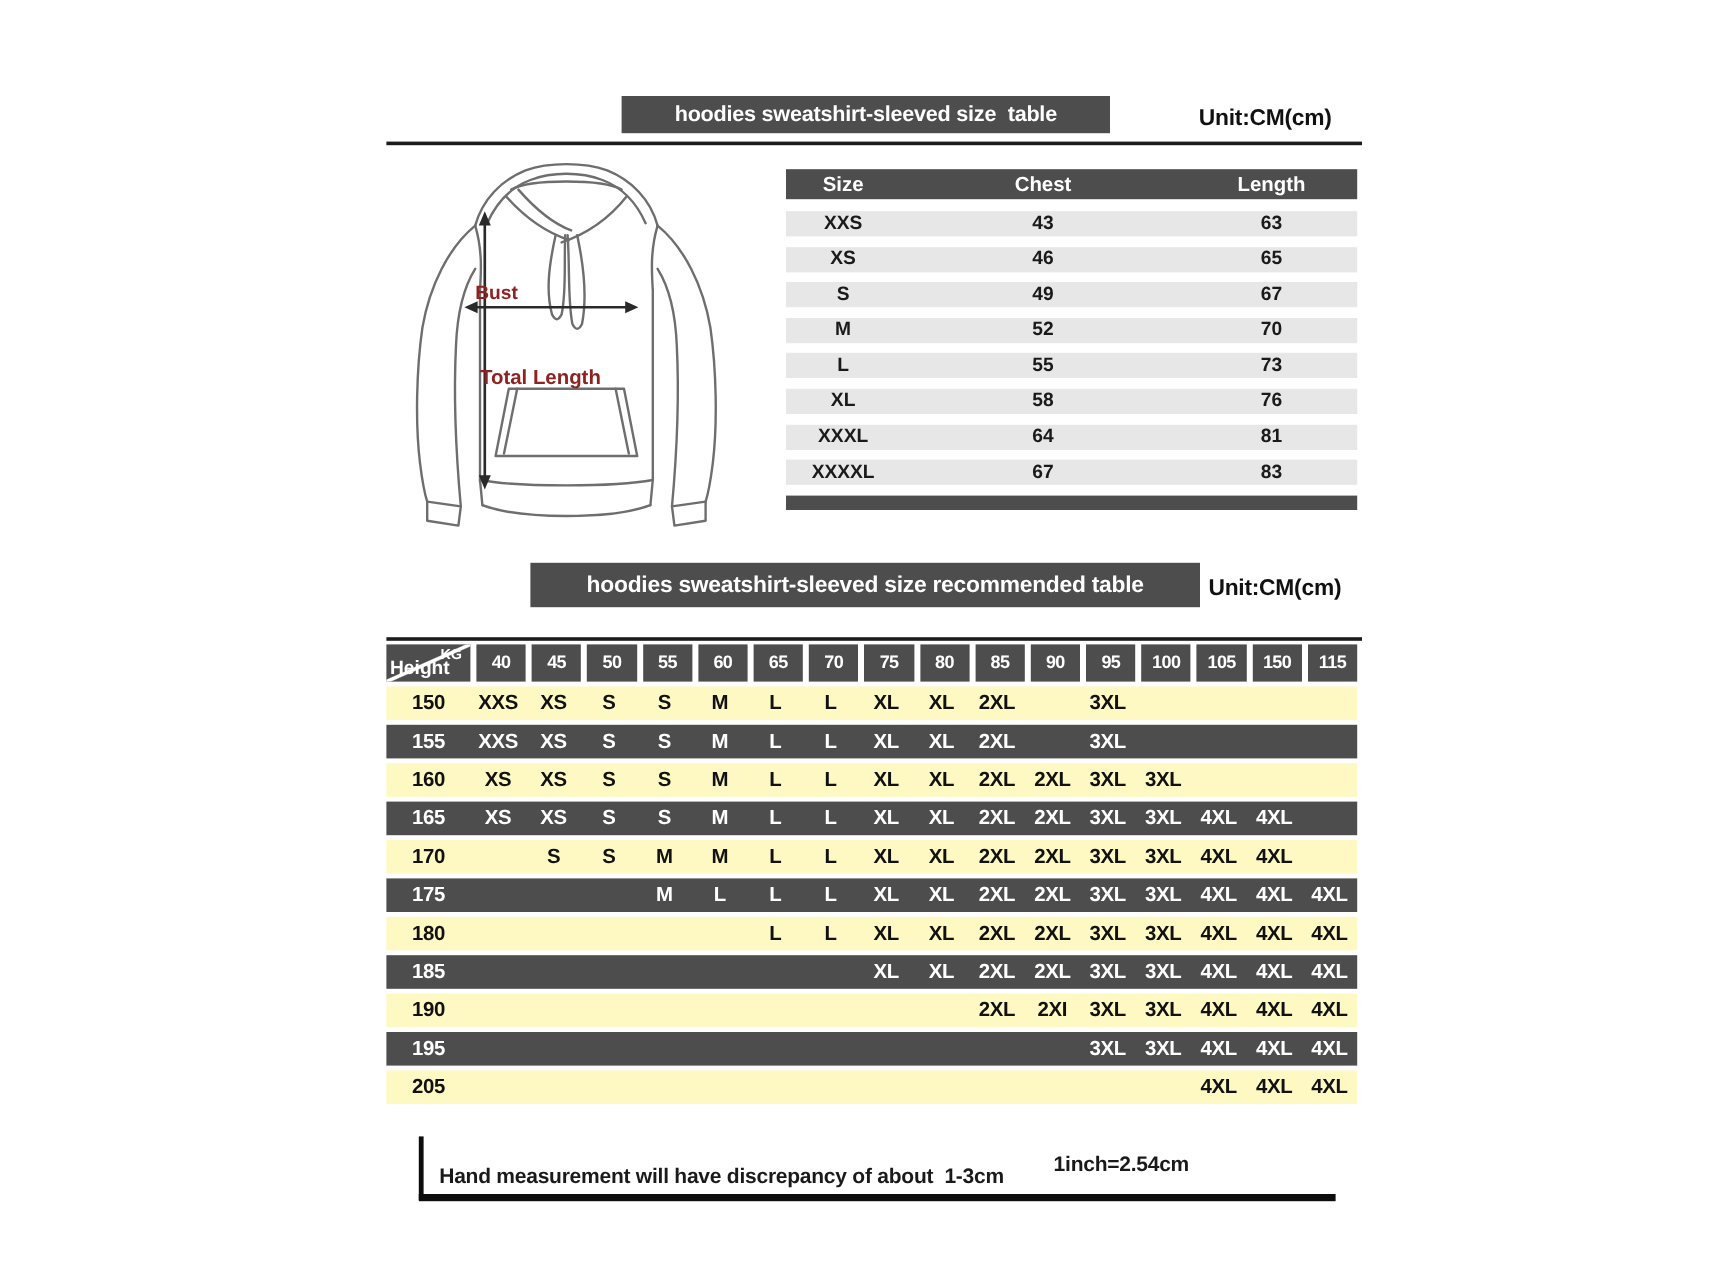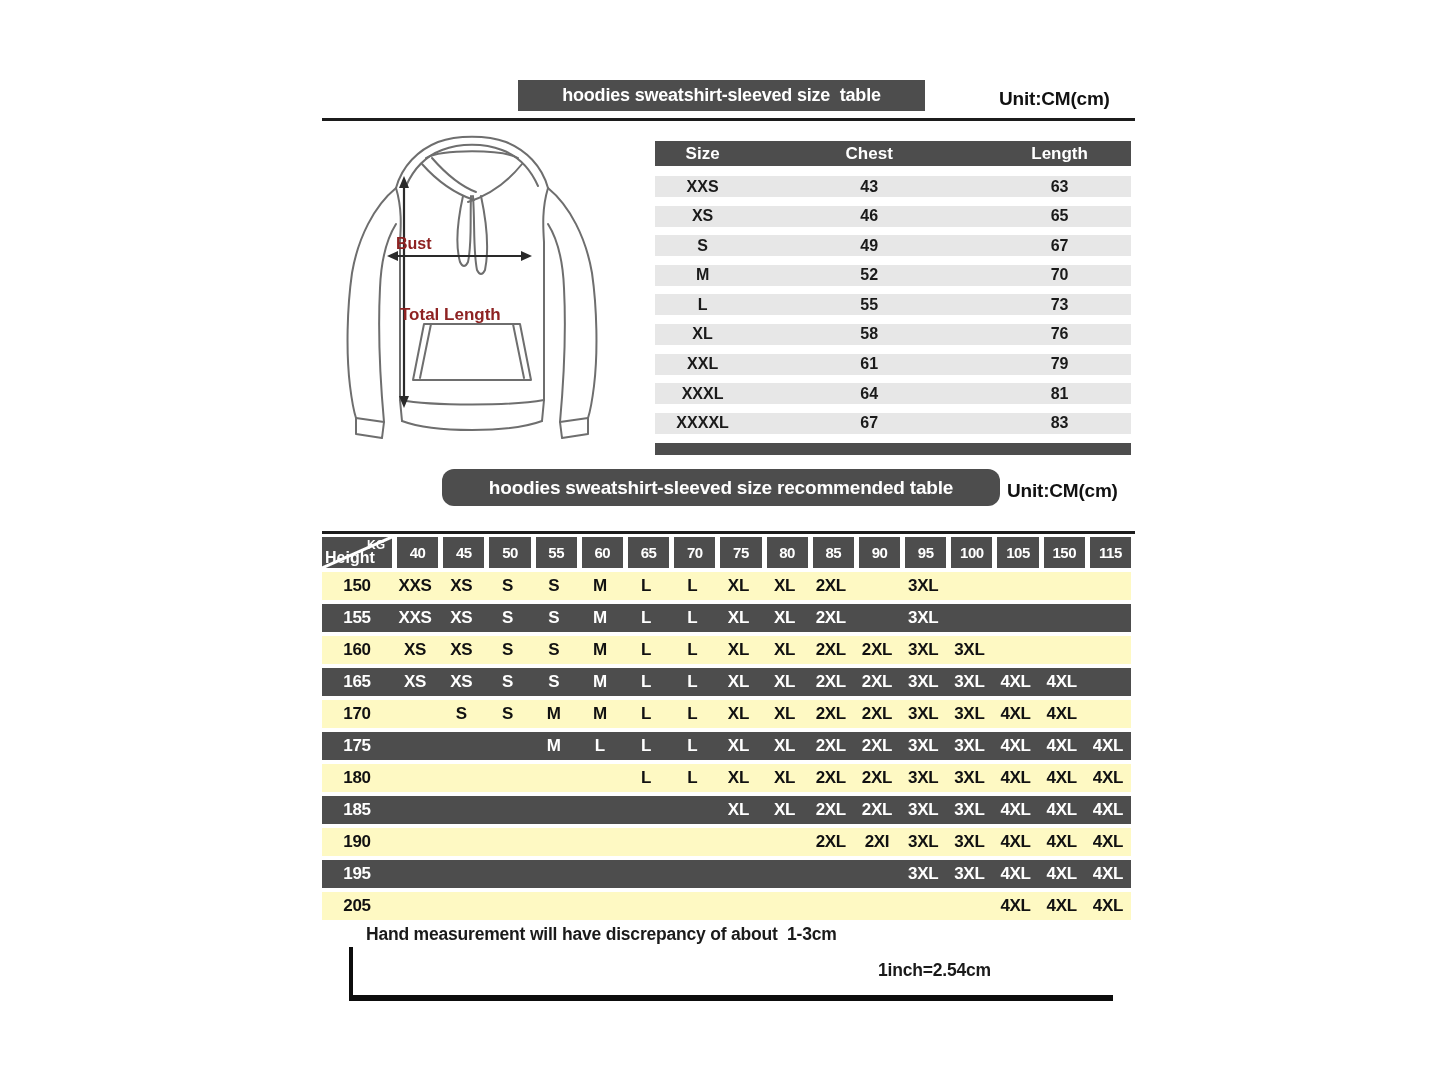--- a/index.html
+++ b/index.html
@@ -9,21 +9,21 @@
     overflow:hidden;
   }
 
   
   .hdr-bar {
     position:absolute; background:#4d4d4d; color:#ffffff;
     display:flex; align-items:center; justify-content:center;
     white-space:pre; letter-spacing:-0.2px;
   }
   .hdr1 { left:518px; top:80px;  width:407px; height:31px; font-size:18px; }
-  .hdr2 { left:442px; top:469px; width:558px; height:37px; font-size:19px;border-radius:12px; }
+  .hdr2 { left:442px; top:469px; width:558px; height:37px; font-size:19px; }
   .unit { position:absolute; font-size:19px; color:#111; letter-spacing:-0.2px; }
   .unit1 { left:999px;  top:88px; }
   .unit2 { left:1007px; top:480px; }
   .rule { position:absolute; left:322px; width:813px; height:3px; background:#1c1c1c; }
   .rule1 { top:118px; }
   .rule2 { top:531px; }
 
   
   .hoodie { position:absolute; left:322px; top:128px; width:300px; height:332px; }
   .hoodie path, .hoodie line { fill:none; stroke:#6e6e6e; stroke-width:2; stroke-linecap:round; stroke-linejoin:round; }
@@ -58,21 +58,21 @@
   .m-kg { flex:1; background:#4d4d4d; color:#fff; display:flex; align-items:center; justify-content:center; font-size:15px; letter-spacing:-0.5px; }
   .m-row { display:flex; height:28px; margin-top:4px; align-items:center; font-size:17px; letter-spacing:-0.3px; }
   .m-row.light { background:#fef9c3; color:#111; }
   .m-row.dark  { background:#4d4d4d; color:#fff; }
   .m-height { width:70px; flex:none; text-align:center; }
   .m-cell { flex:1; text-align:center; }
 
   
   .foot-vline { position:absolute; left:349px; top:947px; width:4px;  height:53px; background:#0d0d0d; }
   .foot-hline { position:absolute; left:349px; top:995px; width:764px; height:6px; background:#0d0d0d; }
-  .foot-note { position:absolute; left:366px; top:924px; font-size:17.5px; white-space:pre; letter-spacing:-0.2px; }
+  .foot-note { position:absolute; left:366px; top:970px; font-size:17.5px; white-space:pre; letter-spacing:-0.2px; }
   .foot-conv { position:absolute; left:878px; top:960px; font-size:17.5px; letter-spacing:-0.2px; }
 </style>
 </head>
 <body>
 
 <div class="canvas">
 
   <div class="hdr-bar hdr1">
     <span>hoodies sweatshirt-sleeved size  table</span>
   </div>
@@ -149,25 +149,20 @@
         </div>
         <div class="t1-row">
           <div class="t1-c t1-c0">L</div>
           <div class="t1-c t1-c1">55</div>
           <div class="t1-c t1-c2">73</div>
         </div>
         <div class="t1-row">
           <div class="t1-c t1-c0">XL</div>
           <div class="t1-c t1-c1">58</div>
           <div class="t1-c t1-c2">76</div>
-        </div>
-        <div class="t1-row">
-          <div class="t1-c t1-c0">XXL</div>
-          <div class="t1-c t1-c1">61</div>
-          <div class="t1-c t1-c2">79</div>
         </div>
         <div class="t1-row">
           <div class="t1-c t1-c0">XXXL</div>
           <div class="t1-c t1-c1">64</div>
           <div class="t1-c t1-c2">81</div>
         </div>
         <div class="t1-row">
           <div class="t1-c t1-c0">XXXXL</div>
           <div class="t1-c t1-c1">67</div>
           <div class="t1-c t1-c2">83</div>

